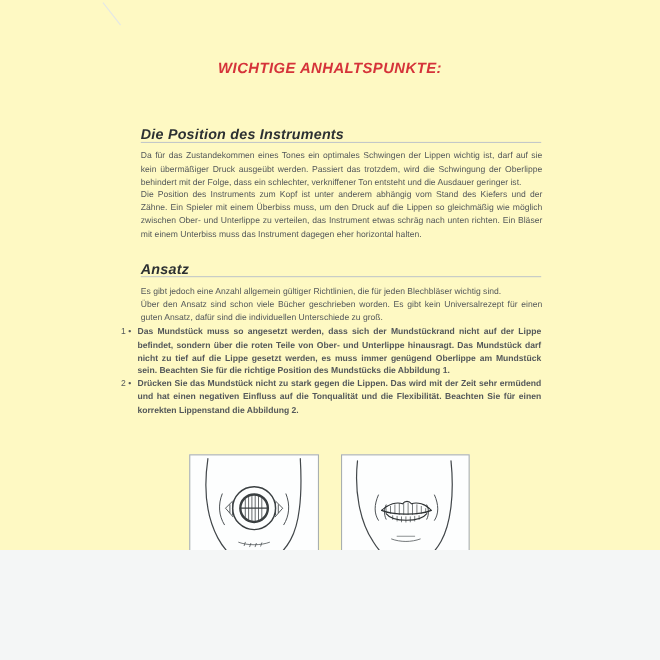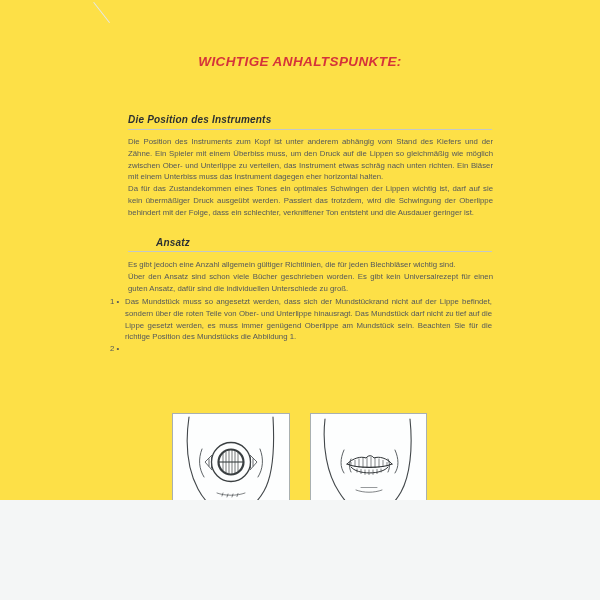--- a/index.html
+++ b/index.html
@@ -3,57 +3,57 @@
 <meta charset="utf-8">
 <style>
   html,body{margin:0;padding:0;}
   body{
     width:600px;height:600px;
     background:#f4f6f6;
     font-family:"Liberation Sans", sans-serif;
   }
   .page{
     position:relative;width:600px;height:500px;
-    background:#fde047;overflow:hidden;
+    background:#fef9c3;overflow:hidden;
     color:#505456;
   }
   
   .artifact-corner{
     position:absolute;left:94px;top:2px;width:26px;height:1px;
     background:#e3e7e7;transform:rotate(52deg);transform-origin:left top;
   }
   .title-block{
     position:absolute;left:0;top:52px;width:600px;
     text-align:center;
   }
   .title-line{
     font-size:13.5px;line-height:20px;font-weight:700;font-style:italic;
     letter-spacing:.4px;
   }
   .section-heading{
     position:absolute;left:128px;
-    font-size:10px;font-weight:700;font-style:italic;color:#2c3032;
+    font-size:13px;font-weight:700;font-style:italic;color:#2c3032;
     letter-spacing:.2px;
   }
   .heading-rule{
     position:absolute;left:128px;width:364px;height:1px;background:#c3c8c8;
   }
   .body-block{
     position:absolute;left:128px;width:365px;
     font-size:7.8px;line-height:11.8px;color:#54585a;
     text-align:justify;
   }
   .body-block p{margin:0;}
   .list-block{
     position:absolute;left:110px;width:382px;
     font-size:7.8px;line-height:11.8px;color:#54585a;
   }
   .list-item{display:flex;}
   .list-marker{width:15px;flex:0 0 15px;color:#54585a;}
-  .list-text{flex:1;text-align:justify;}
+  .list-text{flex:1;text-align:justify;font-weight:bold;}
   .list-text p{margin:0;}
   .figure-box{
     position:absolute;top:413px;height:122px;
     border:1px solid #a9b0b0;background:#fdfefe;box-sizing:border-box;
   }
   .figure-box svg{display:block;}
   #figure-1{left:172px;width:118px;}
   #figure-2{left:310px;width:117px;}
   .figure-label{
     position:absolute;top:541px;width:118px;text-align:center;
@@ -74,42 +74,43 @@
   <div class="artifact-corner"></div>
 
   <div class="title-block">
     <div class="title-line" style="color:#d5333a;">WICHTIGE ANHALTSPUNKTE:</div>
   </div>
 
   <div class="section-heading" style="top:114px;">Die Position des Instruments</div>
   <div class="heading-rule" style="top:129px;"></div>
 
   <div class="body-block" style="top:136px;">
+    <p>Da für das Zustandekommen eines Tones ein optimales Schwingen der Lippen wichtig ist, darf auf sie kein übermäßiger Druck ausgeübt werden. Passiert das trotzdem, wird die Schwingung der Oberlippe behindert mit der Folge, dass ein schlechter, verkniffener Ton entsteht und die Ausdauer geringer ist.</p>
     <p>Die Position des Instruments zum Kopf ist unter anderem abhängig vom Stand des Kiefers und der Zähne. Ein Spieler mit einem Überbiss muss, um den Druck auf die Lippen so gleichmäßig wie möglich zwischen Ober- und Unterlippe zu verteilen, das Instrument etwas schräg nach unten richten. Ein Bläser mit einem Unterbiss muss das Instrument dagegen eher horizontal halten.</p>
-    <p>Da für das Zustandekommen eines Tones ein optimales Schwingen der Lippen wichtig ist, darf auf sie kein übermäßiger Druck ausgeübt werden. Passiert das trotzdem, wird die Schwingung der Oberlippe behindert mit der Folge, dass ein schlechter, verkniffener Ton entsteht und die Ausdauer geringer ist.</p>
-  </div>
-
-  <div class="section-heading" style="top:237px;margin-left:28px;">Ansatz</div>
+  </div>
+
+  <div class="section-heading" style="top:237px;">Ansatz</div>
   <div class="heading-rule" style="top:251px;"></div>
 
   <div class="body-block" style="top:259px;">
     <p>Es gibt jedoch eine Anzahl allgemein gültiger Richtlinien, die für jeden Blechbläser wichtig sind.</p>
     <p>Über den Ansatz sind schon viele Bücher geschrieben worden. Es gibt kein Universalrezept für einen guten Ansatz, dafür sind die individuellen Unterschiede zu groß.</p>
   </div>
 
   <div class="list-block" style="top:296px;">
     <div class="list-item">
       <div class="list-marker">1 •</div>
       <div class="list-text">
         <p>Das Mundstück muss so angesetzt werden, dass sich der Mundstückrand nicht auf der Lippe befindet, sondern über die roten Teile von Ober- und Unterlippe hinausragt. Das Mundstück darf nicht zu tief auf die Lippe gesetzt werden, es muss immer genügend Oberlippe am Mundstück sein. Beachten Sie für die richtige Position des Mundstücks die Abbildung 1.</p>
       </div>
     </div>
     <div class="list-item">
       <div class="list-marker">2 •</div>
       <div class="list-text">
+        <p>Drücken Sie das Mundstück nicht zu stark gegen die Lippen. Das wird mit der Zeit sehr ermüdend und hat einen negativen Einfluss auf die Tonqualität und die Flexibilität. Beachten Sie für einen korrekten Lippenstand die Abbildung 2.</p>
       </div>
     </div>
   </div>
 
   <div class="figure-box" id="figure-1">
     <svg width="116" height="120" viewBox="0 0 116 120">
       <g fill="none" stroke="#42474a" stroke-width="1.1" stroke-linecap="round">
         <path d="M 16 3 C 12 30 15 56 25 75 C 33 90 45 99 58 100 C 71 99 83 91 91 77 C 99 63 102 38 100 3"></path>
         <path d="M 34 89 C 45 101 71 101 85 87" stroke-width="1.3"></path>
       </g>

